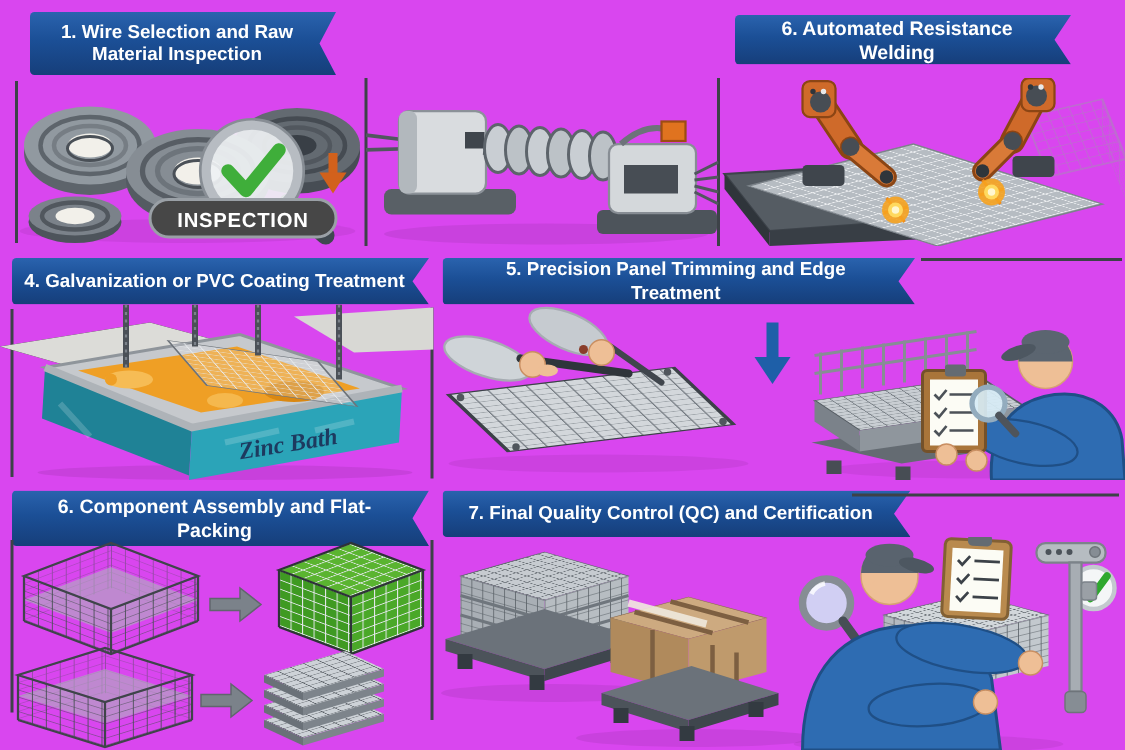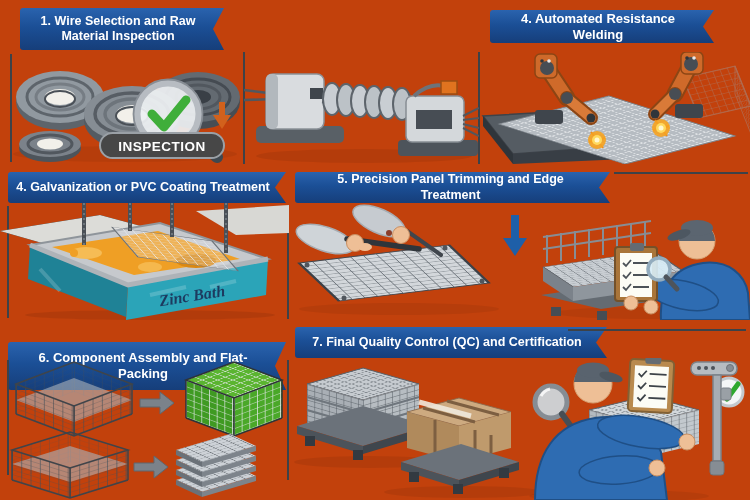--- a/index.html
+++ b/index.html
@@ -1,44 +1,44 @@
 <!DOCTYPE html>
 <html><head>
 <meta charset="utf-8">
 <style>
   html,body{margin:0;padding:0;}
   body{font-family:"Liberation Sans",sans-serif;}
-  #stage{position:relative;width:750px;height:500px;background:#c2410c;overflow:hidden;}
+  #stage{position:relative;width:750px;height:500px;background:#d946ef;overflow:hidden;}
   .banner{
     position:absolute;
     background:linear-gradient(180deg,#2a63ae 0%,#1b4f96 45%,#163e7a 100%);
     color:#fff;font-weight:bold;
     display:flex;align-items:center;justify-content:center;text-align:center;
     clip-path:polygon(0 0,100% 0,calc(100% - 11px) 50%,100% 100%,0 100%);
     border-radius:3px 0 0 3px;
     line-height:1.22;box-sizing:border-box;padding:2px 16px 2px 8px;
   }
   #b1{left:20px;top:8px;width:204px;height:42px;font-size:12.5px;}
   #b2{left:252px;top:8px;width:220px;height:42px;font-size:12.5px;}
   #b3{left:490px;top:10px;width:224px;height:33px;font-size:13px;}
   #b4{left:8px;top:172px;width:278px;height:31px;font-size:12.5px;text-align:center;}
   #b5{left:295px;top:172px;width:315px;height:31px;font-size:12.5px;padding-left:12px;}
-  #b6{left:8px;top:342px;width:278px;height:48px;font-size:13px;}
+  #b6{left:8px;top:327px;width:278px;height:37px;font-size:13px;}
   #b7{left:295px;top:327px;width:312px;height:31px;font-size:12.5px;text-align:center;}
   .vline{position:absolute;width:2px;background:#3d4248;}
   .hline{position:absolute;height:2px;background:#3d4248;}
   .illus{position:absolute;}
 </style>
 </head>
 <body>
 
 <div id="stage">
 
   <div class="banner" id="b1">1. Wire Selection and Raw Material Inspection</div>
-  <div class="banner" id="b3">4. Automated Resistance Welding</div>
+  <div class="banner" id="b3">6. Automated Resistance Welding</div>
   <div class="banner" id="b4">4. Galvanization or PVC Coating Treatment</div>
   <div class="banner" id="b5">5. Precision Panel Trimming and Edge Treatment</div>
   <div class="banner" id="b6">6. Component Assembly and Flat-Packing</div>
   <div class="banner" id="b7">7. Final Quality Control (QC) and Certification</div>
 
   <div class="vline" style="left:10px;top:54px;height:108px;"></div>
   <div class="vline" style="left:243px;top:52px;height:112px;"></div>
   <div class="vline" style="left:478px;top:52px;height:112px;"></div>
   <div class="vline" style="left:7px;top:206px;height:112px;"></div>
   <div class="vline" style="left:287px;top:205px;height:114px;"></div>

